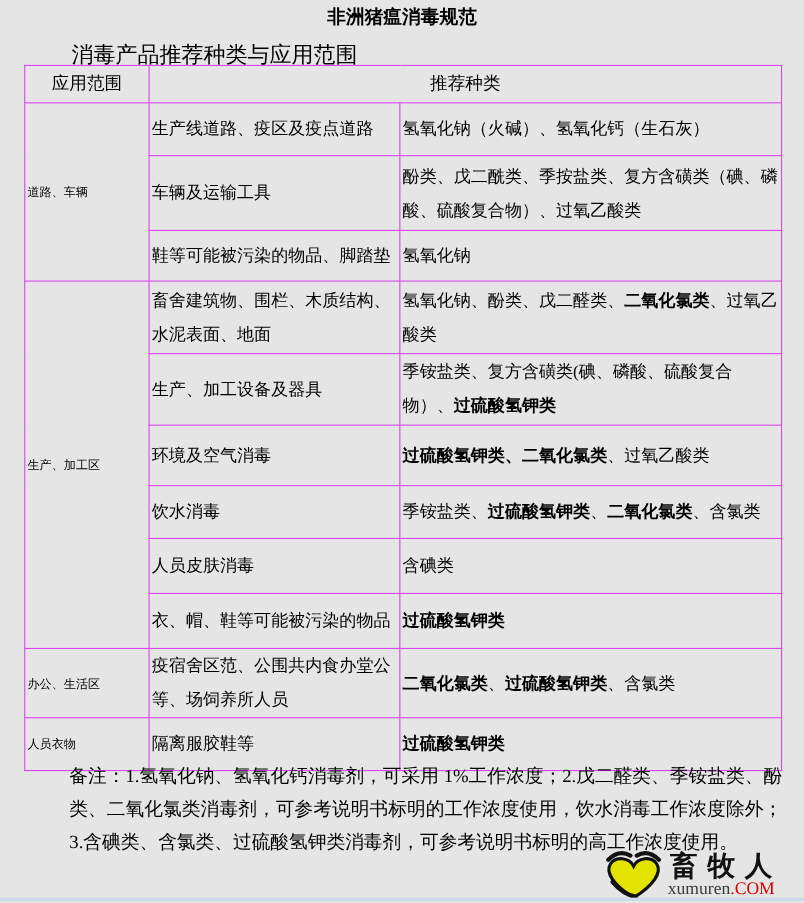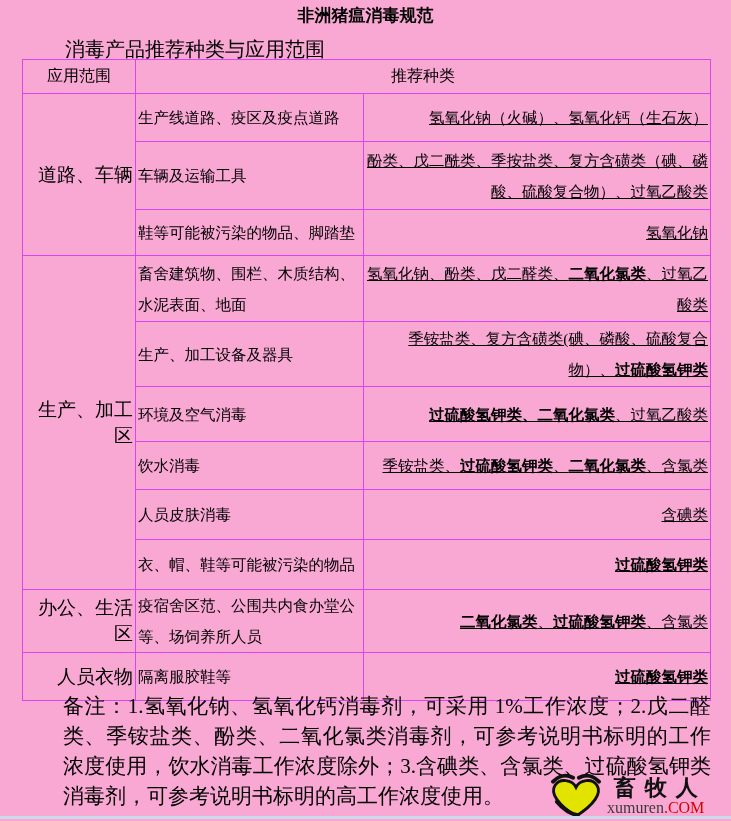--- a/index.html
+++ b/index.html
@@ -1,46 +1,46 @@
 <!DOCTYPE html>
 <html><head>
 <meta charset="utf-8">
 <style>
   html,body{margin:0;padding:0;background:#ffffff;}
   body{width:731px;height:821px;position:relative;overflow:hidden;
        font-family:"Liberation Serif","DejaVu Serif",serif;color:#000;}
-  .doc{position:absolute;inset:0;background:#f9a8d4;}
+  .doc{position:absolute;inset:0;background:#e5e5e5;}
 
   .title{position:absolute;top:4px;left:0;width:731px;text-align:center;
          font-size:17px;font-weight:bold;margin:0;}
   .subtitle{position:absolute;top:36px;left:65px;font-size:20px;}
 
   table.main{position:absolute;top:59px;left:22px;width:688px;
              border-collapse:collapse;table-layout:fixed;font-size:15.5px;}
   table.main col.c1{width:113px;}
   table.main col.c2{width:228px;}
   table.main col.c3{width:347px;}
   table.main th, table.main td{border:1px solid #d946ef;padding:0 2px;
              vertical-align:middle;font-weight:normal;overflow:hidden;}
   th.hdr{height:33px;text-align:center;font-size:16px;}
-  td.cat{text-align:right;font-size:19px;}
+  td.cat{text-align:left;font-size:11px;}
   td.scope{text-align:left;line-height:31px;}
-  td.products{text-align:right;line-height:31px;text-decoration:underline;}
+  td.products{text-align:left;line-height:31px;}
   .b{font-weight:bold;}
 
   .notes{position:absolute;top:691px;left:63px;width:648px;margin:0;
-         font-size:21px;line-height:30px;text-align:justify;}
+         font-size:17px;line-height:30px;text-align:justify;}
 
   .logo{position:absolute;left:547px;top:773px;width:182px;height:46px;
         display:flex;align-items:center;}
   .logo-heart{width:58px;height:46px;flex:0 0 auto;}
   .logo-text{display:flex;flex-direction:column;align-items:center;
              margin-left:2px;line-height:1;}
   .logo-cn{font-family:"Liberation Sans","DejaVu Sans",sans-serif;
-           font-weight:bold;font-size:22px;letter-spacing:9px;color:#111;
+           font-weight:bold;font-size:25px;letter-spacing:9px;color:#111;
            white-space:nowrap;margin-right:-9px;}
   .logo-en{font-family:"Liberation Serif","DejaVu Serif",serif;
            font-weight:normal;font-size:16px;margin-top:1px;white-space:nowrap;}
   .logo-en .tld{color:#d40000;}
   .logo-en .dn{color:#3a3a3a;}
 
   .bottom-line{position:absolute;left:0;top:816px;width:731px;height:3px;
                background:#ccd9ea;}
 </style>
 </head>

